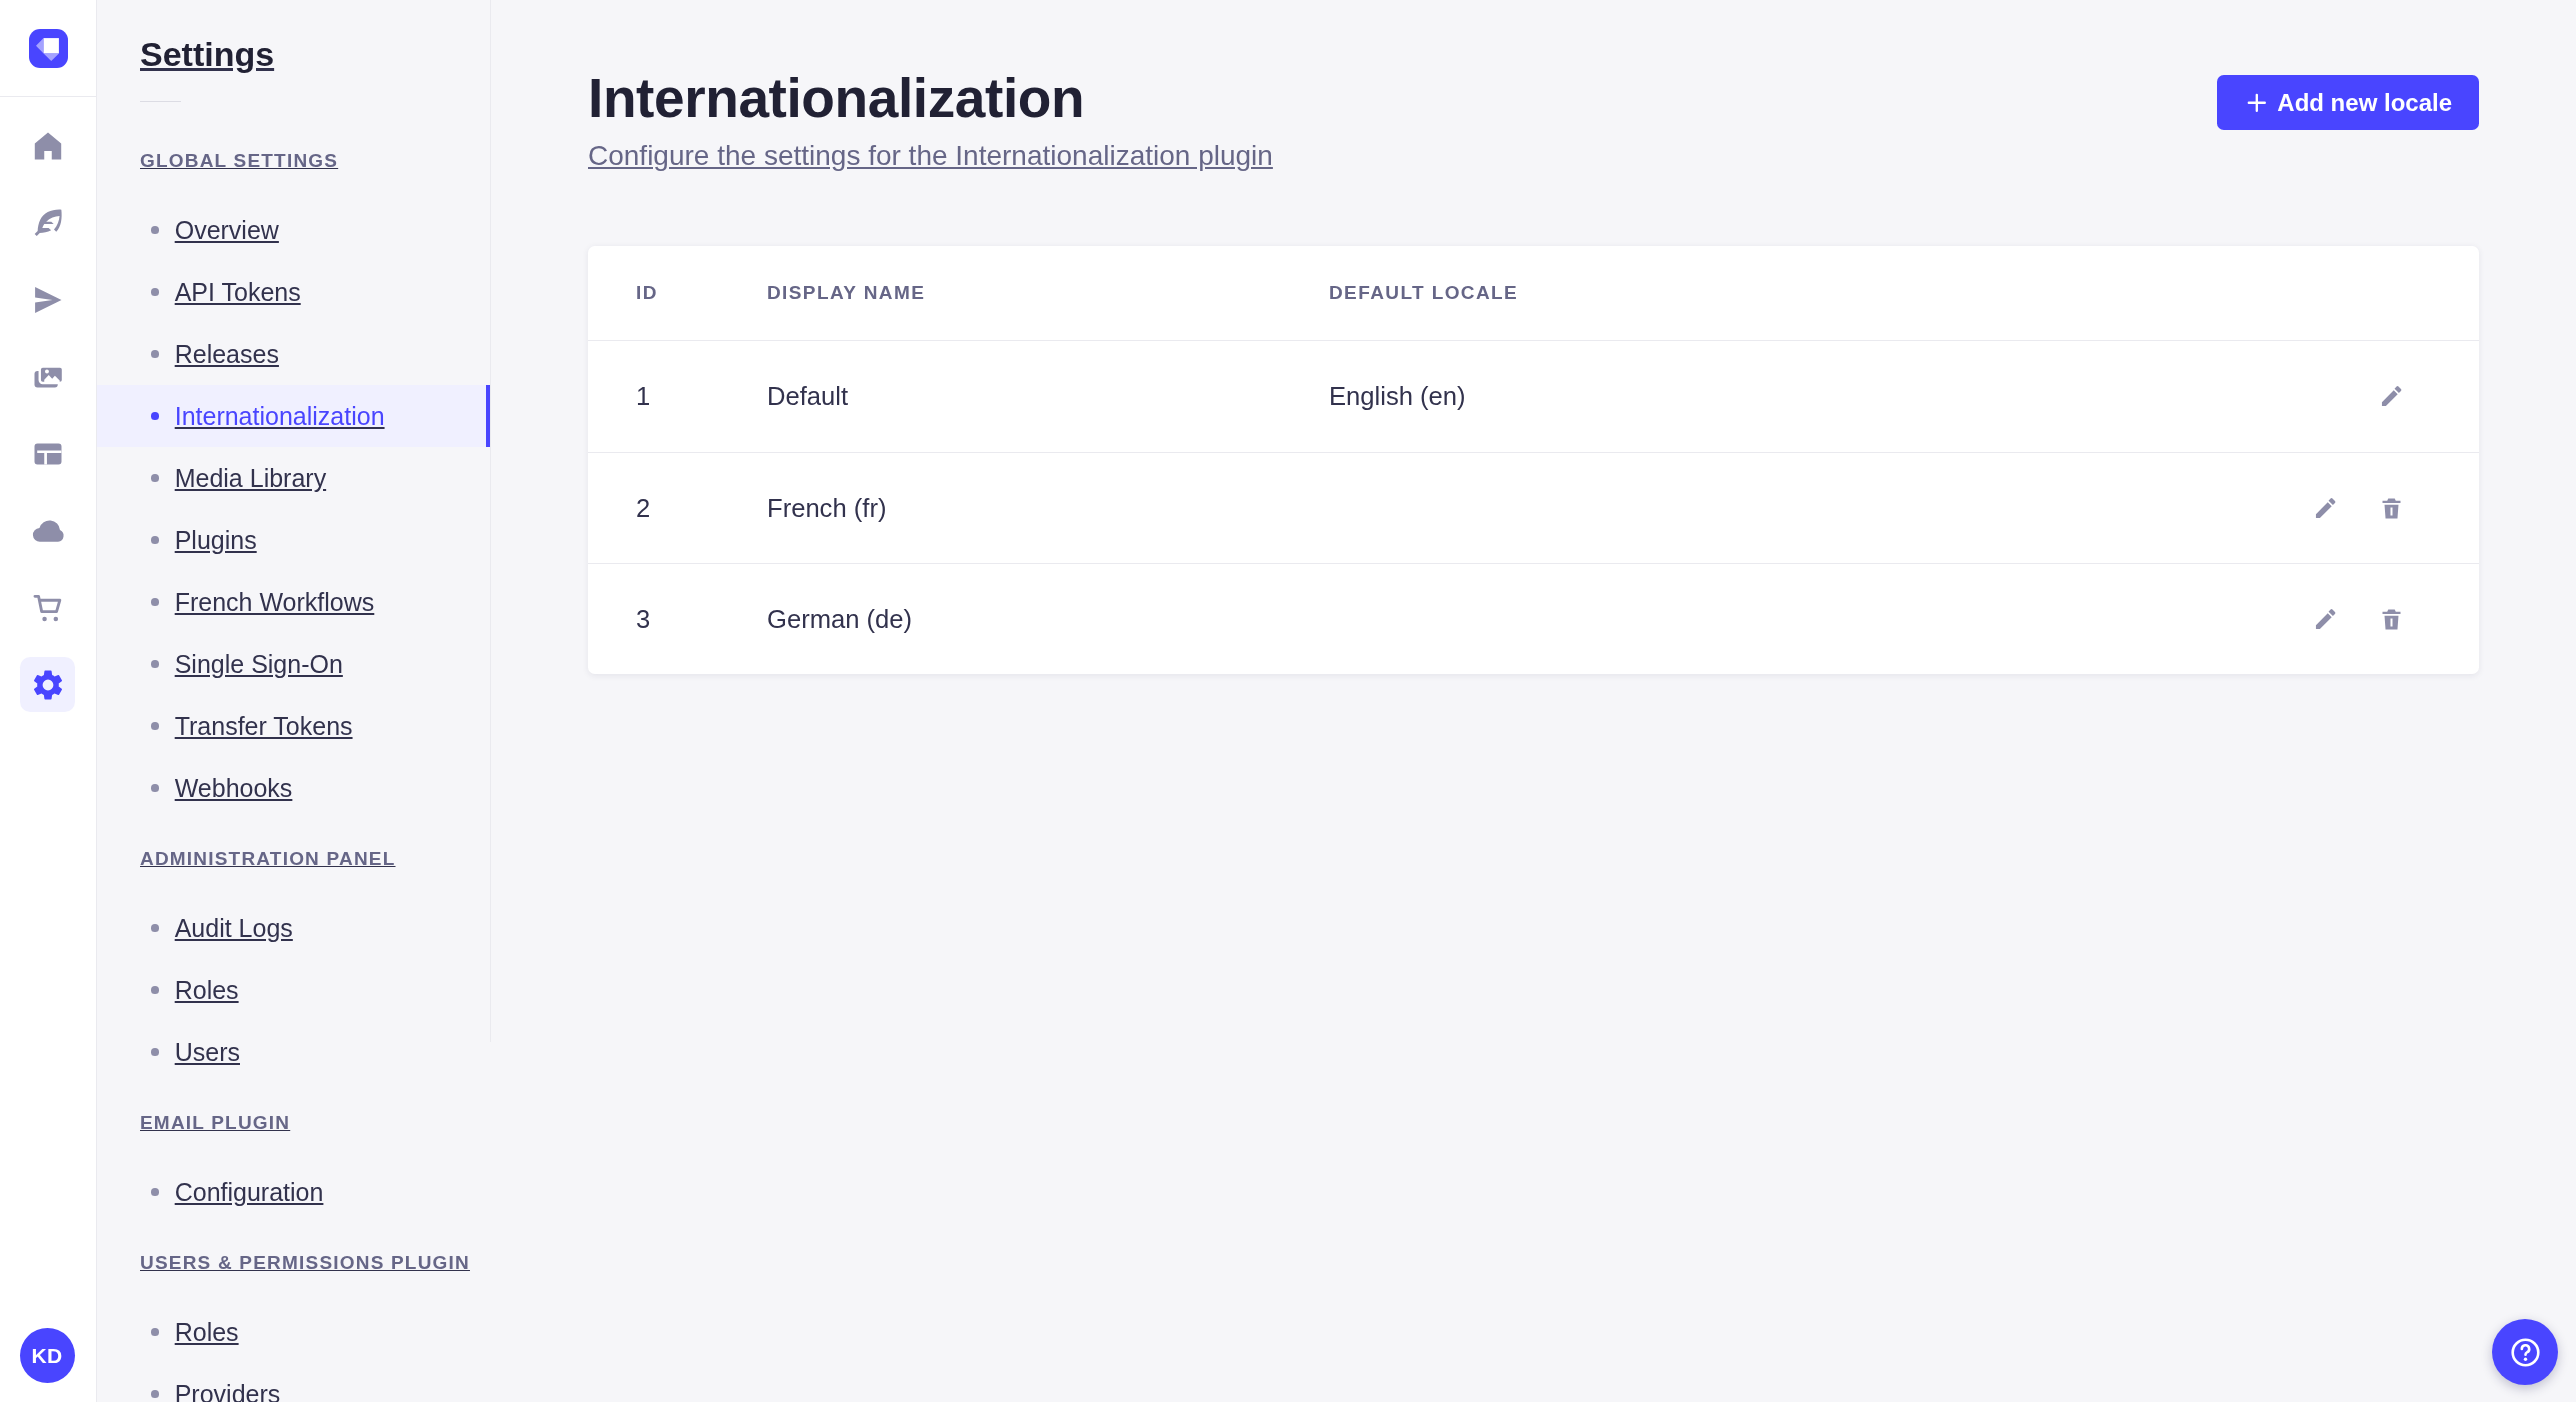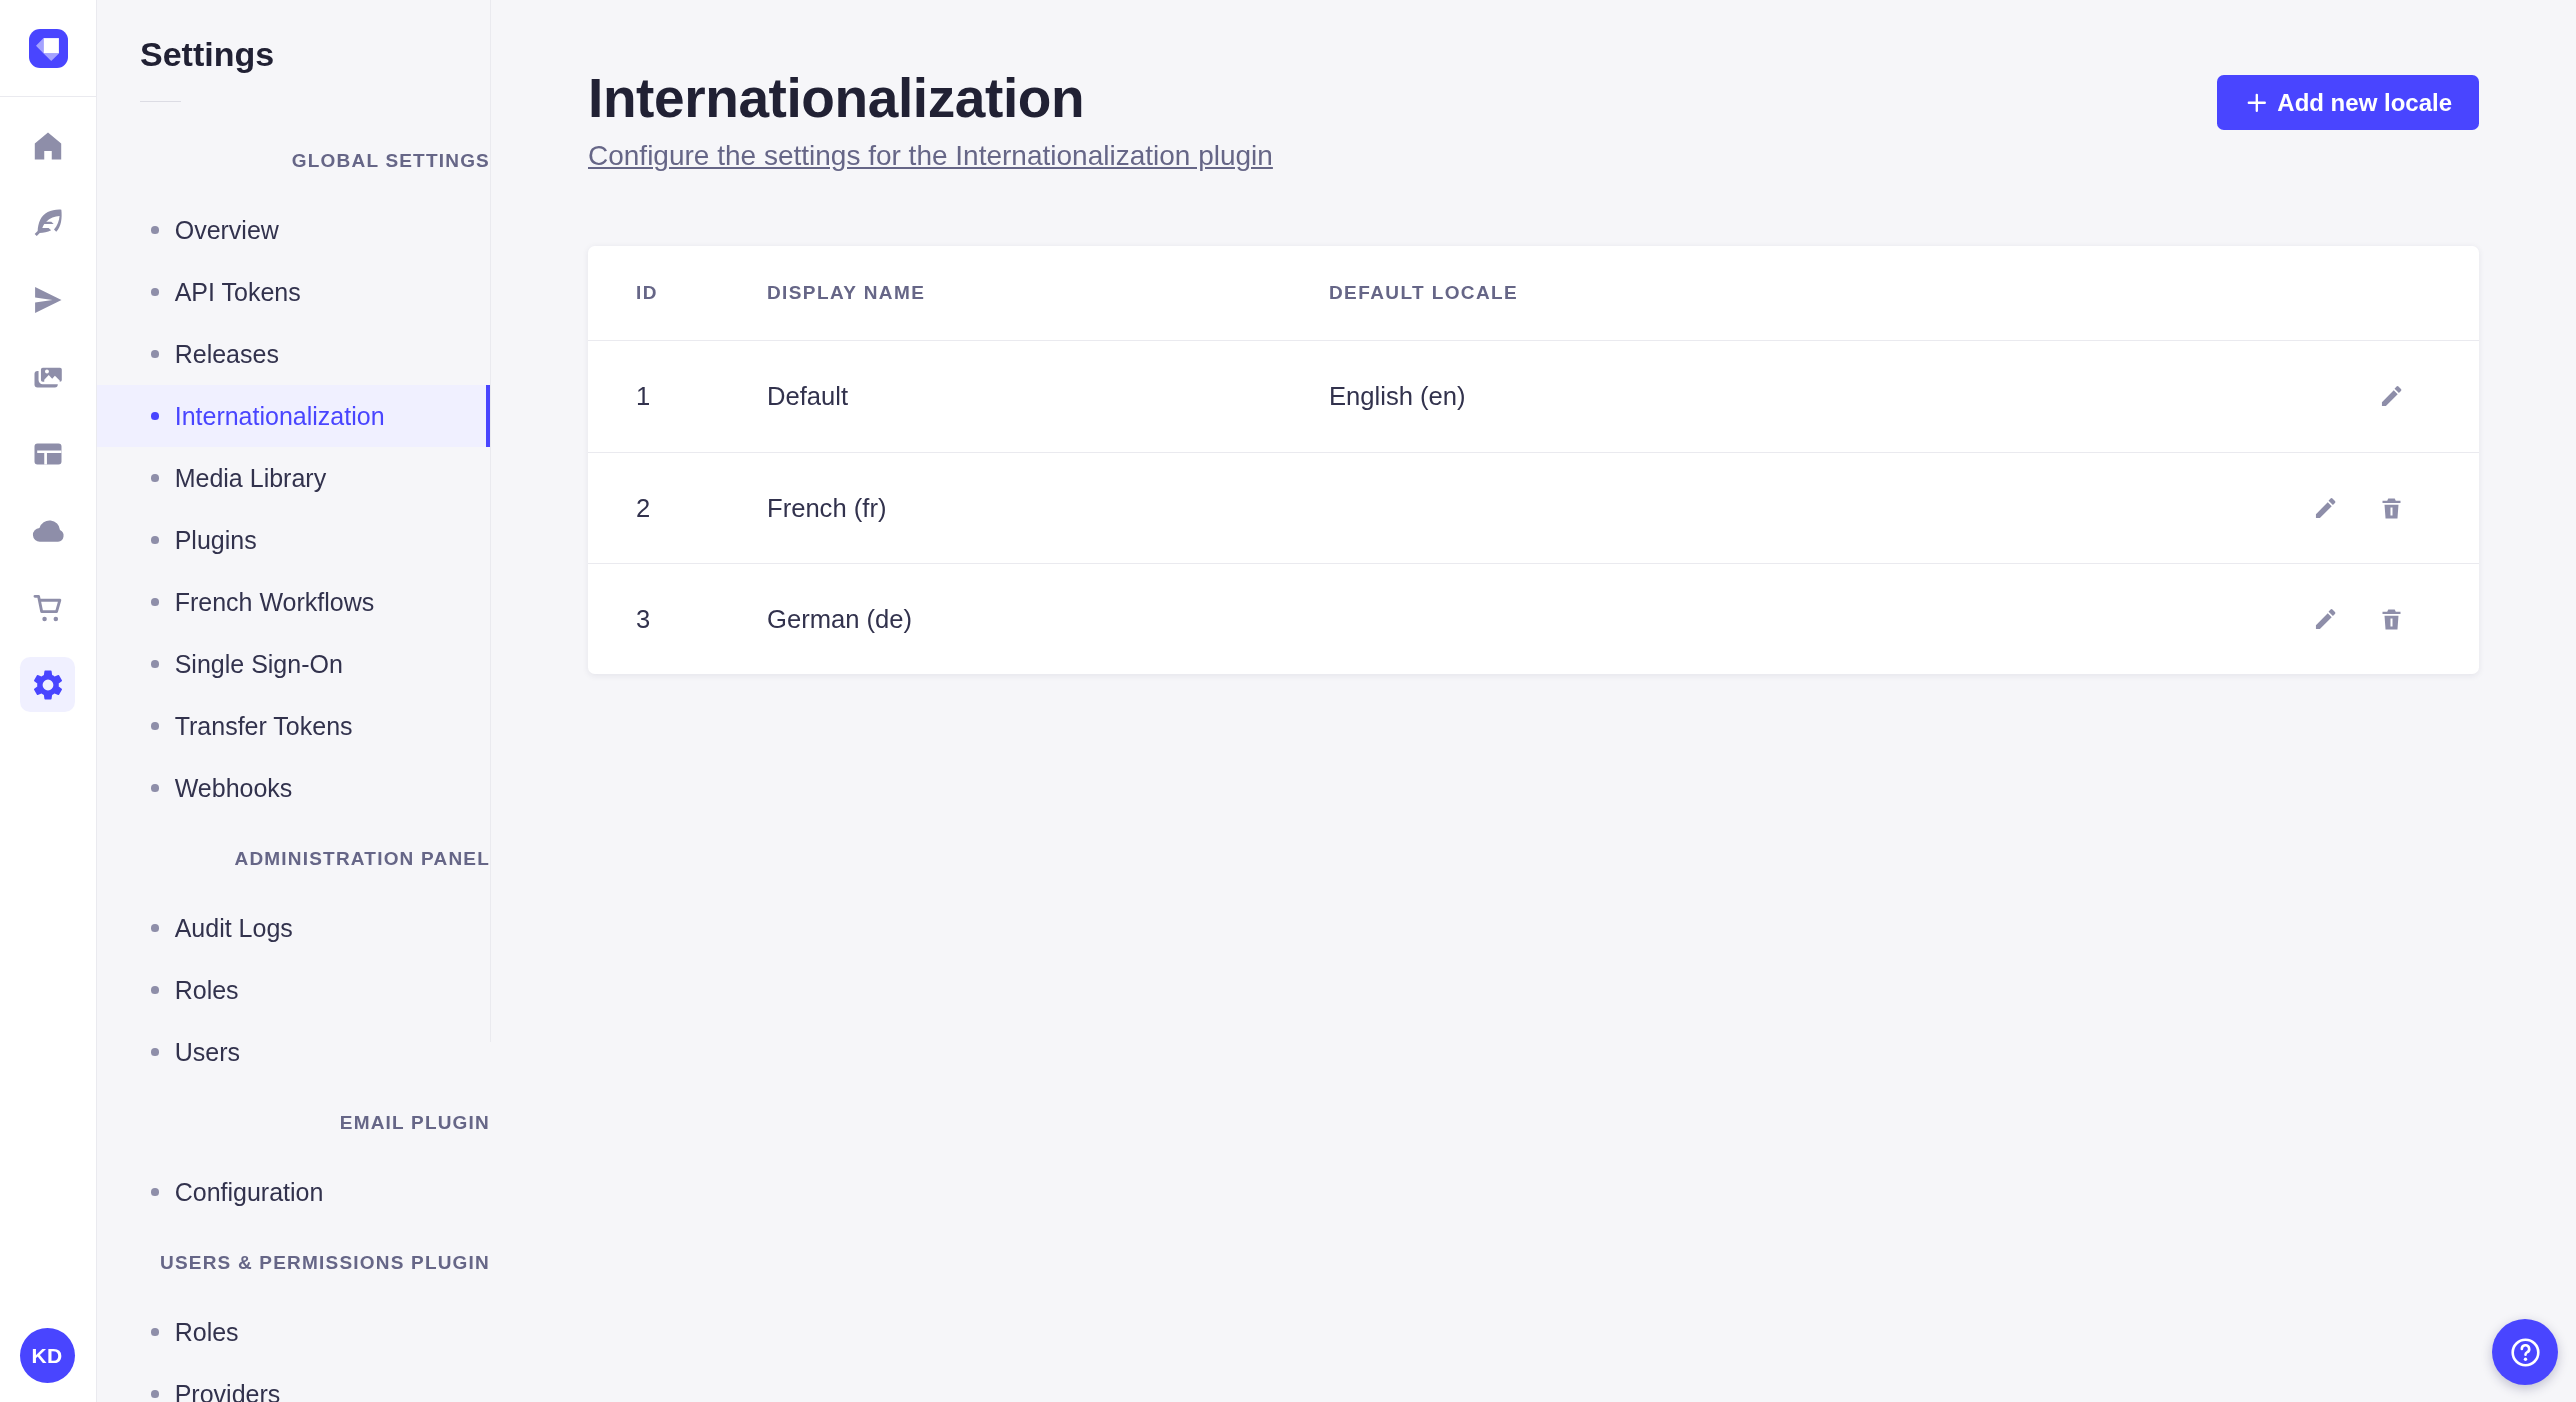--- a/index.html
+++ b/index.html
@@ -39,29 +39,29 @@
   .avatar {
     position:absolute; left:19.6px; bottom:19px; width:55px; height:55px;
     border-radius:50%; background:#4945ff; color:#ffffff;
     font-size:21px; font-weight:700; letter-spacing:0.4px;
     display:flex; align-items:center; justify-content:center; cursor:pointer;
   }
 
   
   .subnav {
     position:absolute; left:97px; top:0; width:394px; height:1042px;
-    background:#f6f6f9; border-right:1.7px solid #eaeaef; z-index:2;
+    background:#f6f6f9; border-right:1.7px solid #eaeaef; z-index:2;text-decoration:underline;
   }
   .subnav-header { padding:34px 0 0 43px; }
   .subnav-title { font-size:34px; font-weight:700; color:#212134; line-height:41px; }
   .subnav-divider { width:41px; height:1.7px; background:#dcdce4; margin-top:25.6px; }
   .section-label {
     margin:29px 0 25px 43px; height:24px;
     font-size:19px; font-weight:700; letter-spacing:1.2px;
-    color:#666687; text-transform:uppercase;text-align:right;
+    color:#666687; text-transform:uppercase;
   }
   .section-label.first { margin-top:48px; }
   .nav-item {
     position:relative; height:62px; display:flex; align-items:center;
     padding-left:54px; cursor:pointer; font-size:25px; color:#32324d;
   }
   .nav-item .bullet {
     width:7.7px; height:7.7px; border-radius:50%; background:#8e8ea9;
     margin-right:16px; flex:none;
   }

